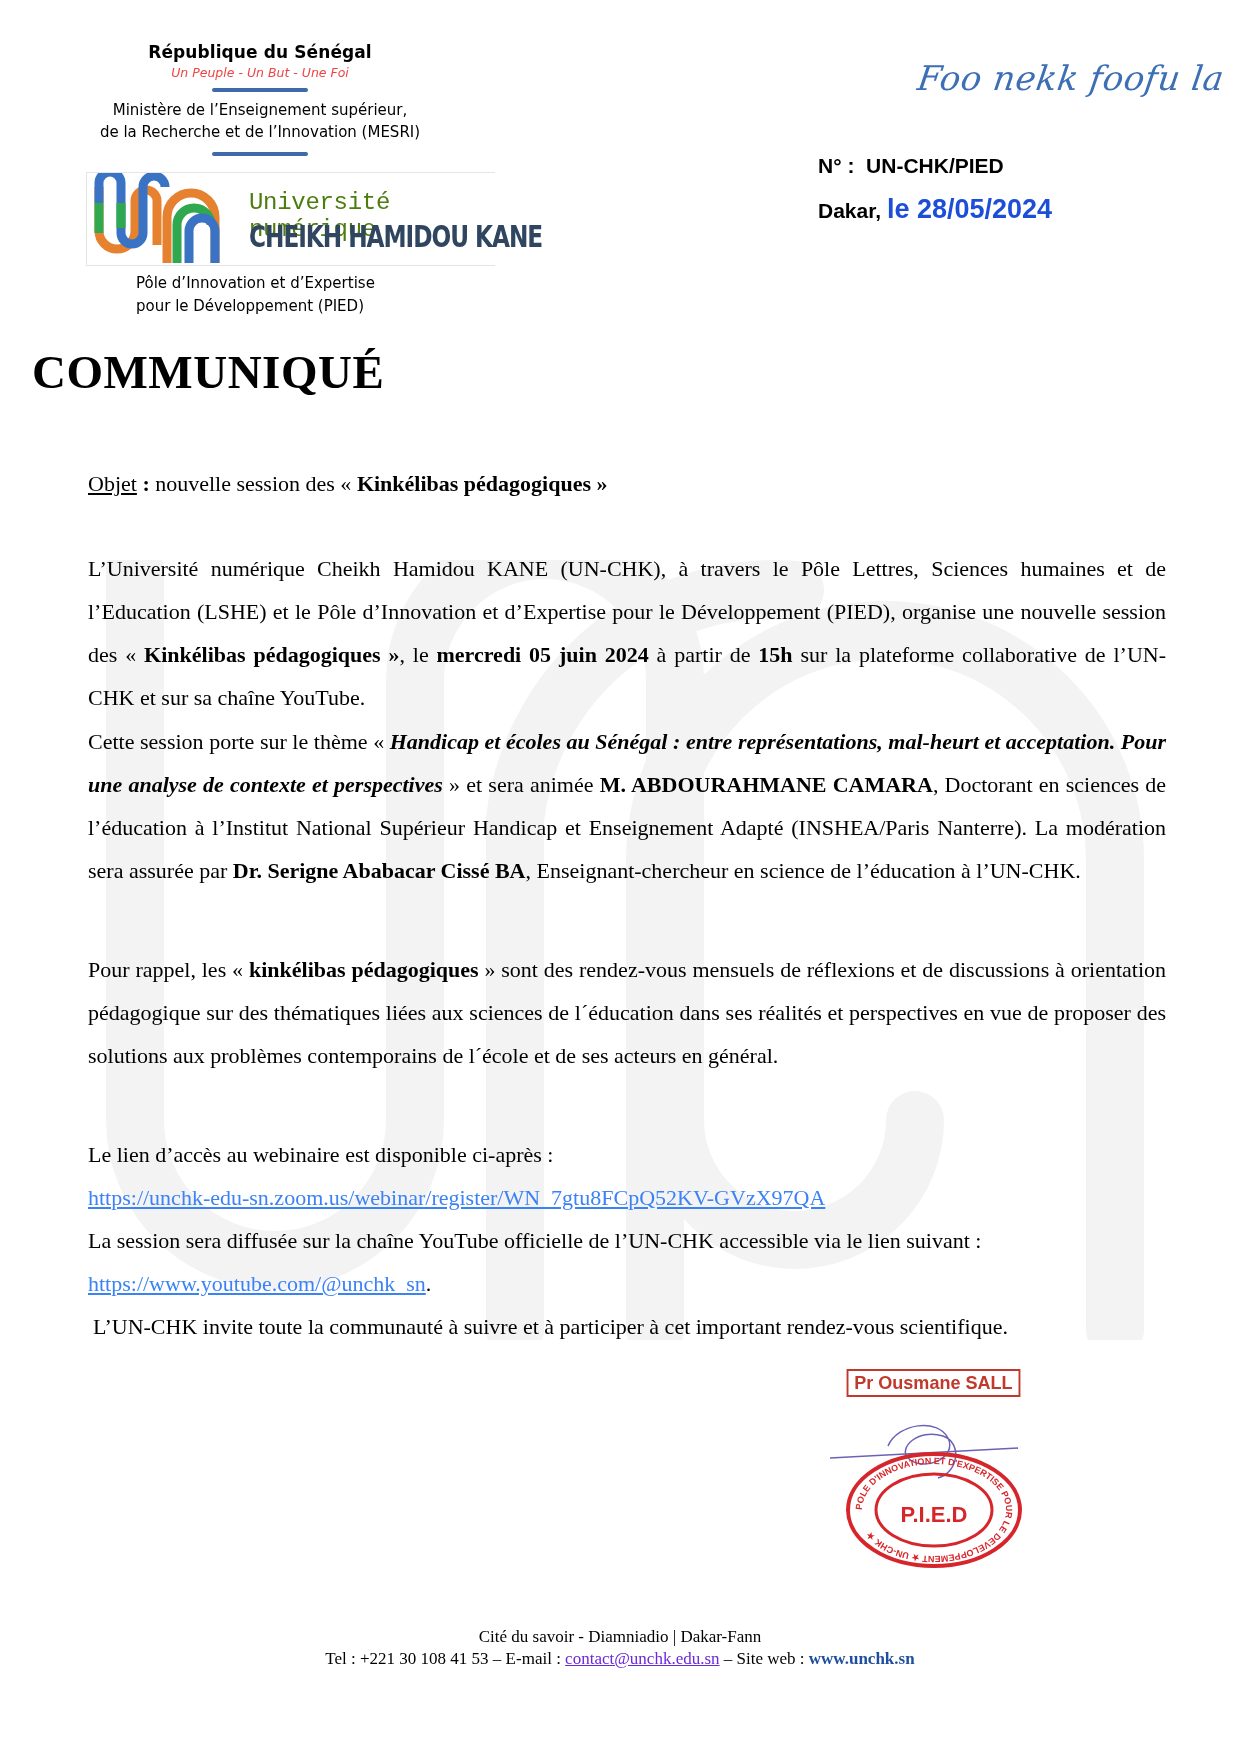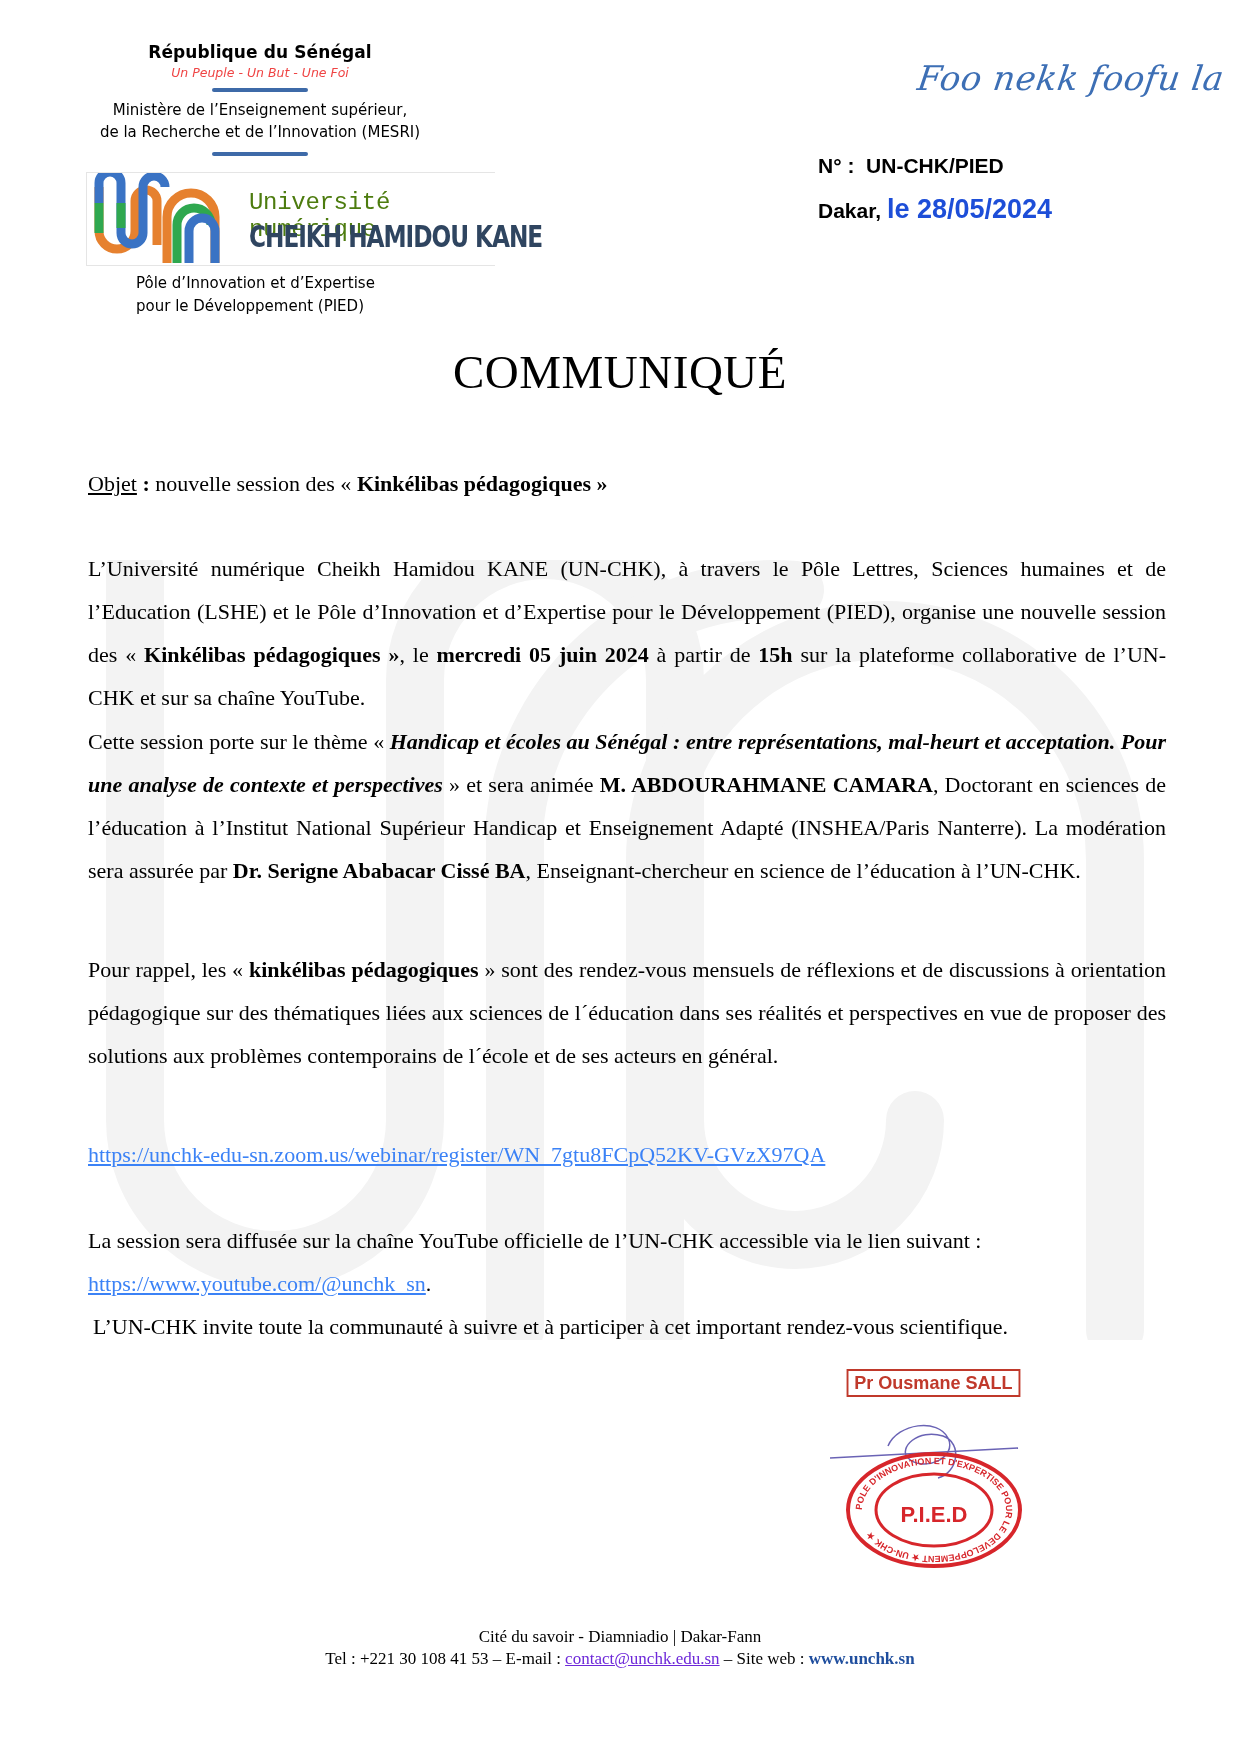--- a/index.html
+++ b/index.html
@@ -20,21 +20,21 @@
     .logo-text-2 { position: absolute; left: 162px; top: 46px; font-family: "DejaVu Sans Condensed", "DejaVu Sans", sans-serif; font-size: 30px; font-weight: bold; color: #2f4560; letter-spacing: -1.2px; transform: scaleX(0.86); transform-origin: left; white-space: nowrap; }
 
     .pied-block { position: absolute; left: 136px; top: 272px; font-family: "DejaVu Sans", sans-serif; font-size: 15px; line-height: 23px; z-index: 2; }
 
     
     .slogan { position: absolute; left: 918px; top: 58px; font-family: "DejaVu Serif", serif; font-style: italic; font-size: 34px; color: #3d6fb5; letter-spacing: 0.5px; z-index: 2; transform: skewX(-8deg); }
     .ref-line { position: absolute; left: 818px; top: 154px; font-family: "Liberation Sans", sans-serif; font-weight: bold; font-size: 21px; z-index: 2; }
     .date-line { position: absolute; left: 818px; top: 194px; font-family: "Liberation Sans", sans-serif; font-weight: bold; font-size: 21px; z-index: 2; }
     .date-line .red { color: #1d4ed8; font-size: 27px; }
 
-    .doc-title { position: absolute; left: 0; right: 0; top: 345px; text-align: center; font-weight: normal; font-size: 47px; letter-spacing: 0.5px; z-index: 2; }
+    .doc-title { position: absolute; left: 0; right: 0; top: 345px; text-align: left; font-weight: bold; font-size: 47px; letter-spacing: 0.5px; z-index: 2; padding-left: 32px; }
     .doc-title span { position: relative; left: 0px; }
 
     .body { position: absolute; left: 88px; width: 1078px; z-index: 2; font-size: 22px; line-height: 43px; text-align: justify; }
     .objet { top: 462px; }
     .objet .u { text-decoration: underline; }
     .p1 { top: 547px; }
     .p2 { top: 720px; }
     .p3 { top: 948px; }
     .p4 { top: 1133px; text-align: left; }
     .p5 { top: 1219px; }
@@ -115,20 +115,21 @@
 
 <div class="body p2">
   <span>Cette session porte sur le thème « </span><b><i>Handicap et écoles au Sénégal : entre représentations, mal-heurt et acceptation. Pour une analyse de contexte et perspectives</i></b><span> » et sera animée </span><b>M. ABDOURAHMANE CAMARA</b><span>, Doctorant en sciences de l’éducation à l’Institut National Supérieur Handicap et Enseignement Adapté (INSHEA/Paris Nanterre). La modération sera assurée par </span><b>Dr. Serigne Ababacar Cissé BA</b><span>, Enseignant-chercheur en science de l’éducation à l’UN-CHK.</span>
 </div>
 
 <div class="body p3">
   <span>Pour rappel, les « </span><b>kinkélibas pédagogiques</b><span> » sont des rendez-vous mensuels de réflexions et de discussions à orientation pédagogique sur des thématiques liées aux sciences de l´éducation dans ses réalités et perspectives en vue de proposer des solutions aux problèmes contemporains de l´école et de ses acteurs en général.</span>
 </div>
 
 <div class="body p4">
+  <span class="p-line">Le lien d’accès au webinaire est disponible ci-après :</span>
   <a class="link p-line">https://unchk-edu-sn.zoom.us/webinar/register/WN_7gtu8FCpQ52KV-GVzX97QA</a>
 </div>
 
 <div class="body p5">
   <span>La session sera diffusée sur la chaîne YouTube officielle de l’UN-CHK accessible via le lien suivant :</span><br>
   <a class="link">https://www.youtube.com/@unchk_sn</a><span>.</span>
 </div>
 
 <div class="body p6">L’UN-CHK invite toute la communauté à suivre et à participer à cet important rendez-vous scientifique.</div>
 

